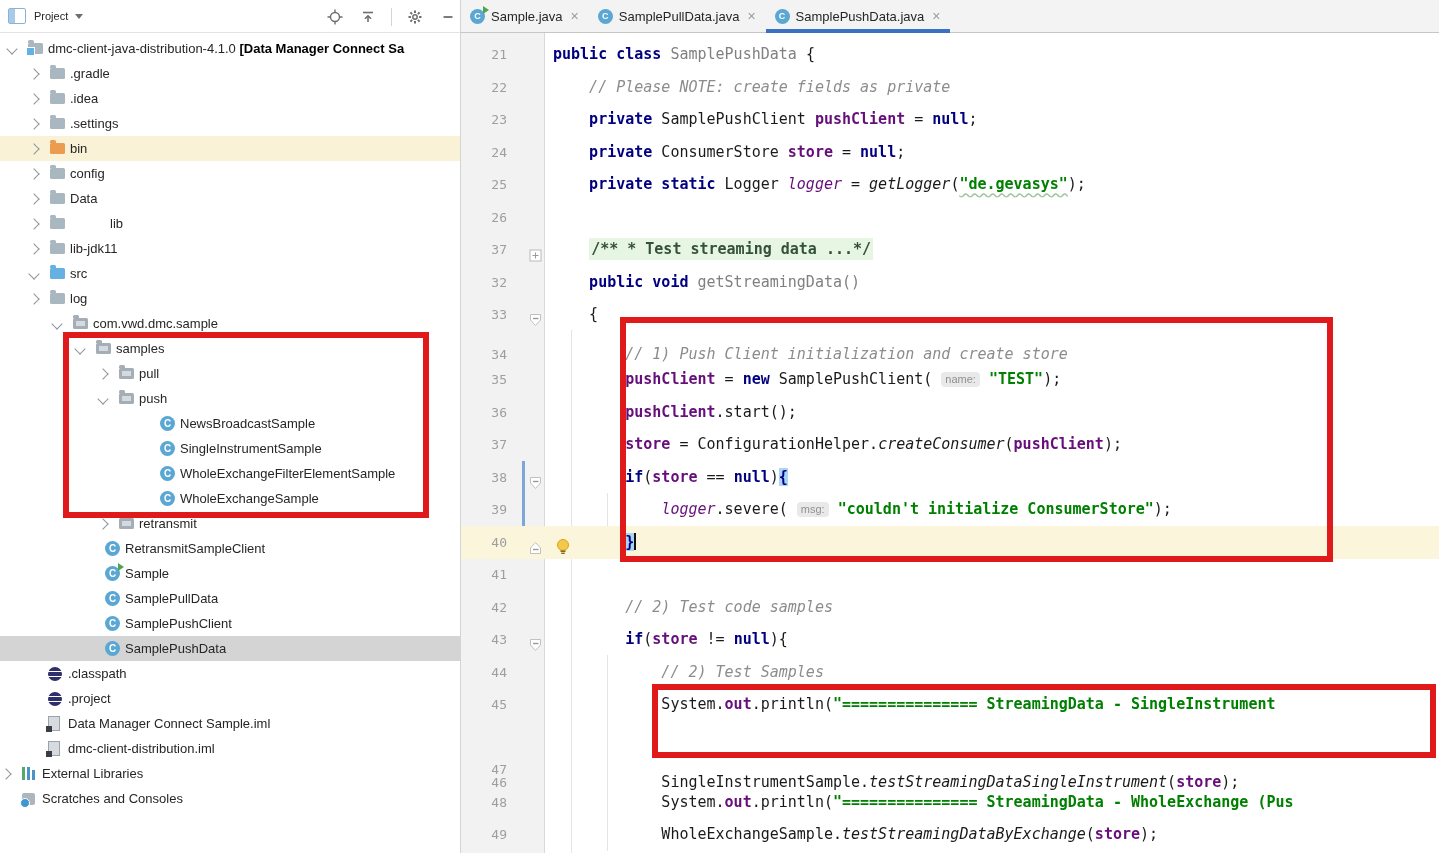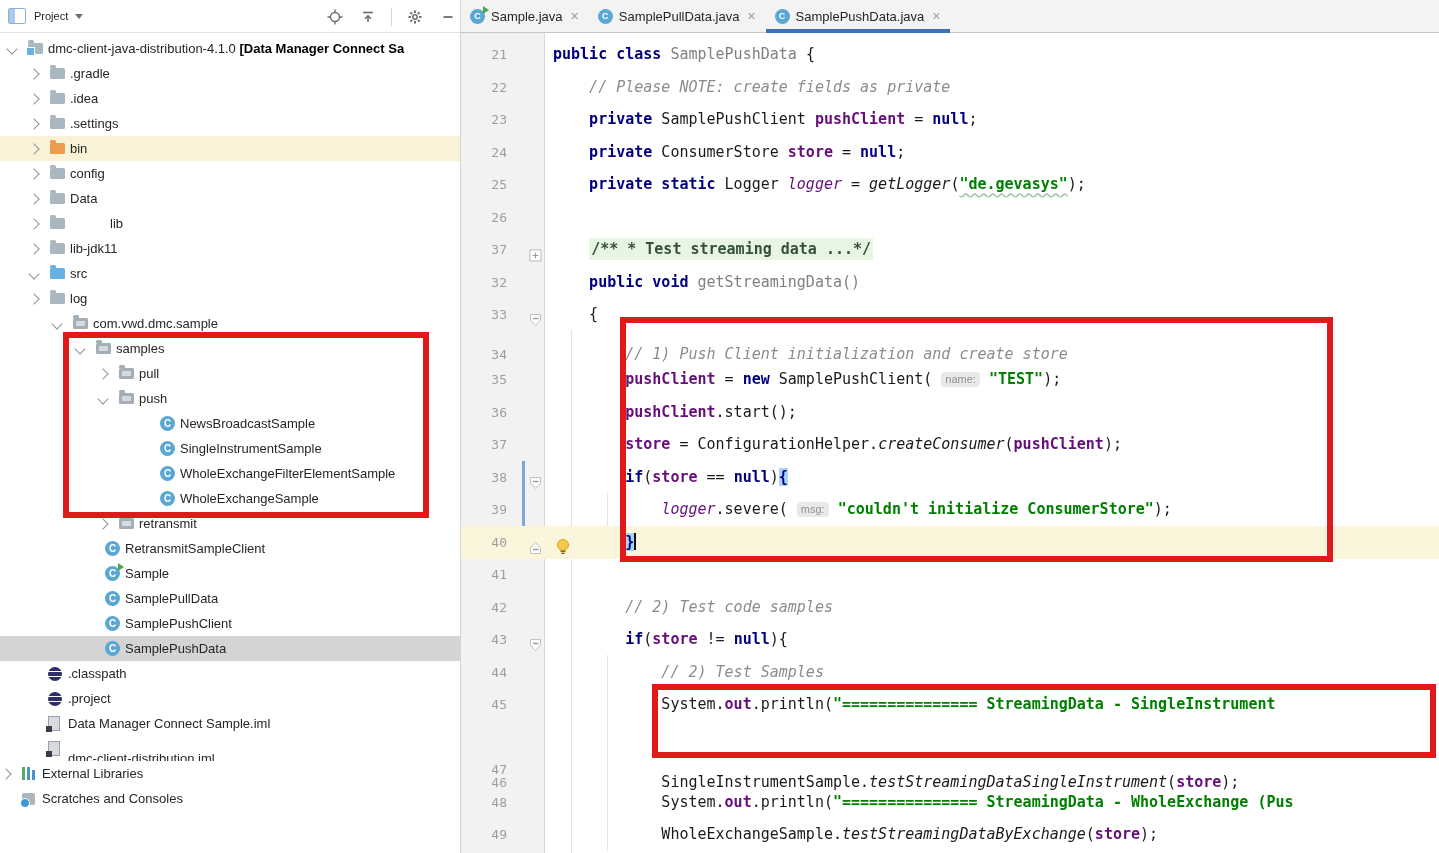--- a/index.html
+++ b/index.html
@@ -247,21 +247,21 @@
         <div class="trow">
           <span class="ticon ic-ecl" style="left: 48px;"></span>
           <span class="lbl" style="left: 68px;">.project</span>
         </div>
         <div class="trow">
           <span class="ticon ic-iml" style="left: 48px;"></span>
           <span class="lbl" style="left: 68px;">Data Manager Connect Sample.iml</span>
         </div>
         <div class="trow">
           <span class="ticon ic-iml" style="left: 48px;"></span>
-          <span class="lbl" style="left: 68px; margin-top: 10px;">dmc-client-distribution.iml</span>
+          <span class="lbl" style="left: 68px;">dmc-client-distribution.iml</span>
         </div>
         <div class="trow">
           <span class="chev c" style="left: 2px;"></span>
           <span class="ticon ic-libs" style="left: 22px;">
             <i></i>
             <i></i>
             <i></i>
           </span>
           <span class="lbl" style="left: 42px;">External Libraries</span>
         </div>

